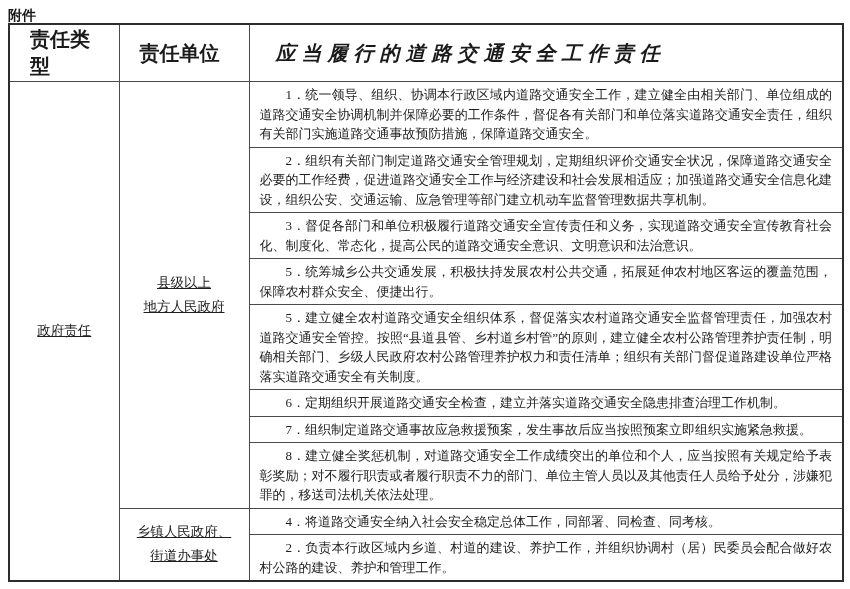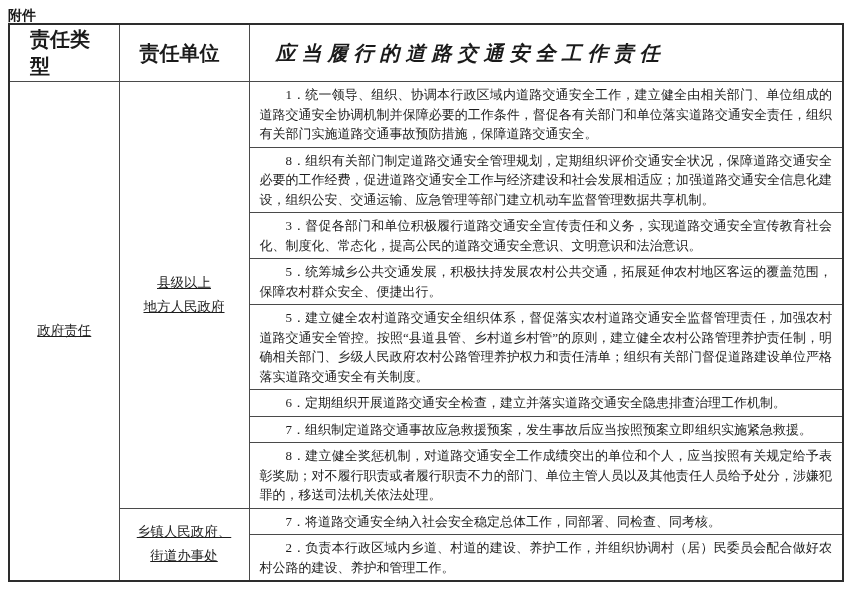--- a/index.html
+++ b/index.html
@@ -115,21 +115,21 @@
           <div class="unit-line">县级以上</div>
           <div class="unit-line">地方人民政府</div>
         </td>
         <td class="duty-cell">
           <p class="duty">1．统一领导、组织、协调本行政区域内道路交通安全工作，建立健全由相关部门、单位组成的道路交通安全协调机制并保障必要的工作条件，督促各有关部门和单位落实道路交通安全责任，组织有关部门实施道路交通事故预防措施，保障道路交通安全。</p>
         </td>
       </tr>
 
       <tr>
         <td class="duty-cell">
-          <p class="duty">8．组织有关部门制定道路交通安全管理规划，定期组织评价交通安全状况，保障道路交通安全必要的工作经费，促进道路交通安全工作与经济建设和社会发展相适应；加强道路交通安全信息化建设，组织公安、交通运输、应急管理等部门建立机动车监督管理数据共享机制。</p>
+          <p class="duty">2．组织有关部门制定道路交通安全管理规划，定期组织评价交通安全状况，保障道路交通安全必要的工作经费，促进道路交通安全工作与经济建设和社会发展相适应；加强道路交通安全信息化建设，组织公安、交通运输、应急管理等部门建立机动车监督管理数据共享机制。</p>
         </td>
       </tr>
 
       <tr>
         <td class="duty-cell">
           <p class="duty">3．督促各部门和单位积极履行道路交通安全宣传责任和义务，实现道路交通安全宣传教育社会化、制度化、常态化，提高公民的道路交通安全意识、文明意识和法治意识。</p>
         </td>
       </tr>
 
       <tr>
@@ -161,21 +161,21 @@
           <p class="duty">8．建立健全奖惩机制，对道路交通安全工作成绩突出的单位和个人，应当按照有关规定给予表彰奖励；对不履行职责或者履行职责不力的部门、单位主管人员以及其他责任人员给予处分，涉嫌犯罪的，移送司法机关依法处理。</p>
         </td>
       </tr>
 
       <tr>
         <td class="unit-cell" rowspan="2">
           <div class="unit-line">乡镇人民政府、</div>
           <div class="unit-line">街道办事处</div>
         </td>
         <td class="duty-cell">
-          <p class="duty">7．将道路交通安全纳入社会安全稳定总体工作，同部署、同检查、同考核。</p>
+          <p class="duty">4．将道路交通安全纳入社会安全稳定总体工作，同部署、同检查、同考核。</p>
         </td>
       </tr>
 
       <tr>
         <td class="duty-cell">
           <p class="duty">2．负责本行政区域内乡道、村道的建设、养护工作，并组织协调村（居）民委员会配合做好农村公路的建设、养护和管理工作。</p>
         </td>
       </tr>
     </tbody>
   </table>

